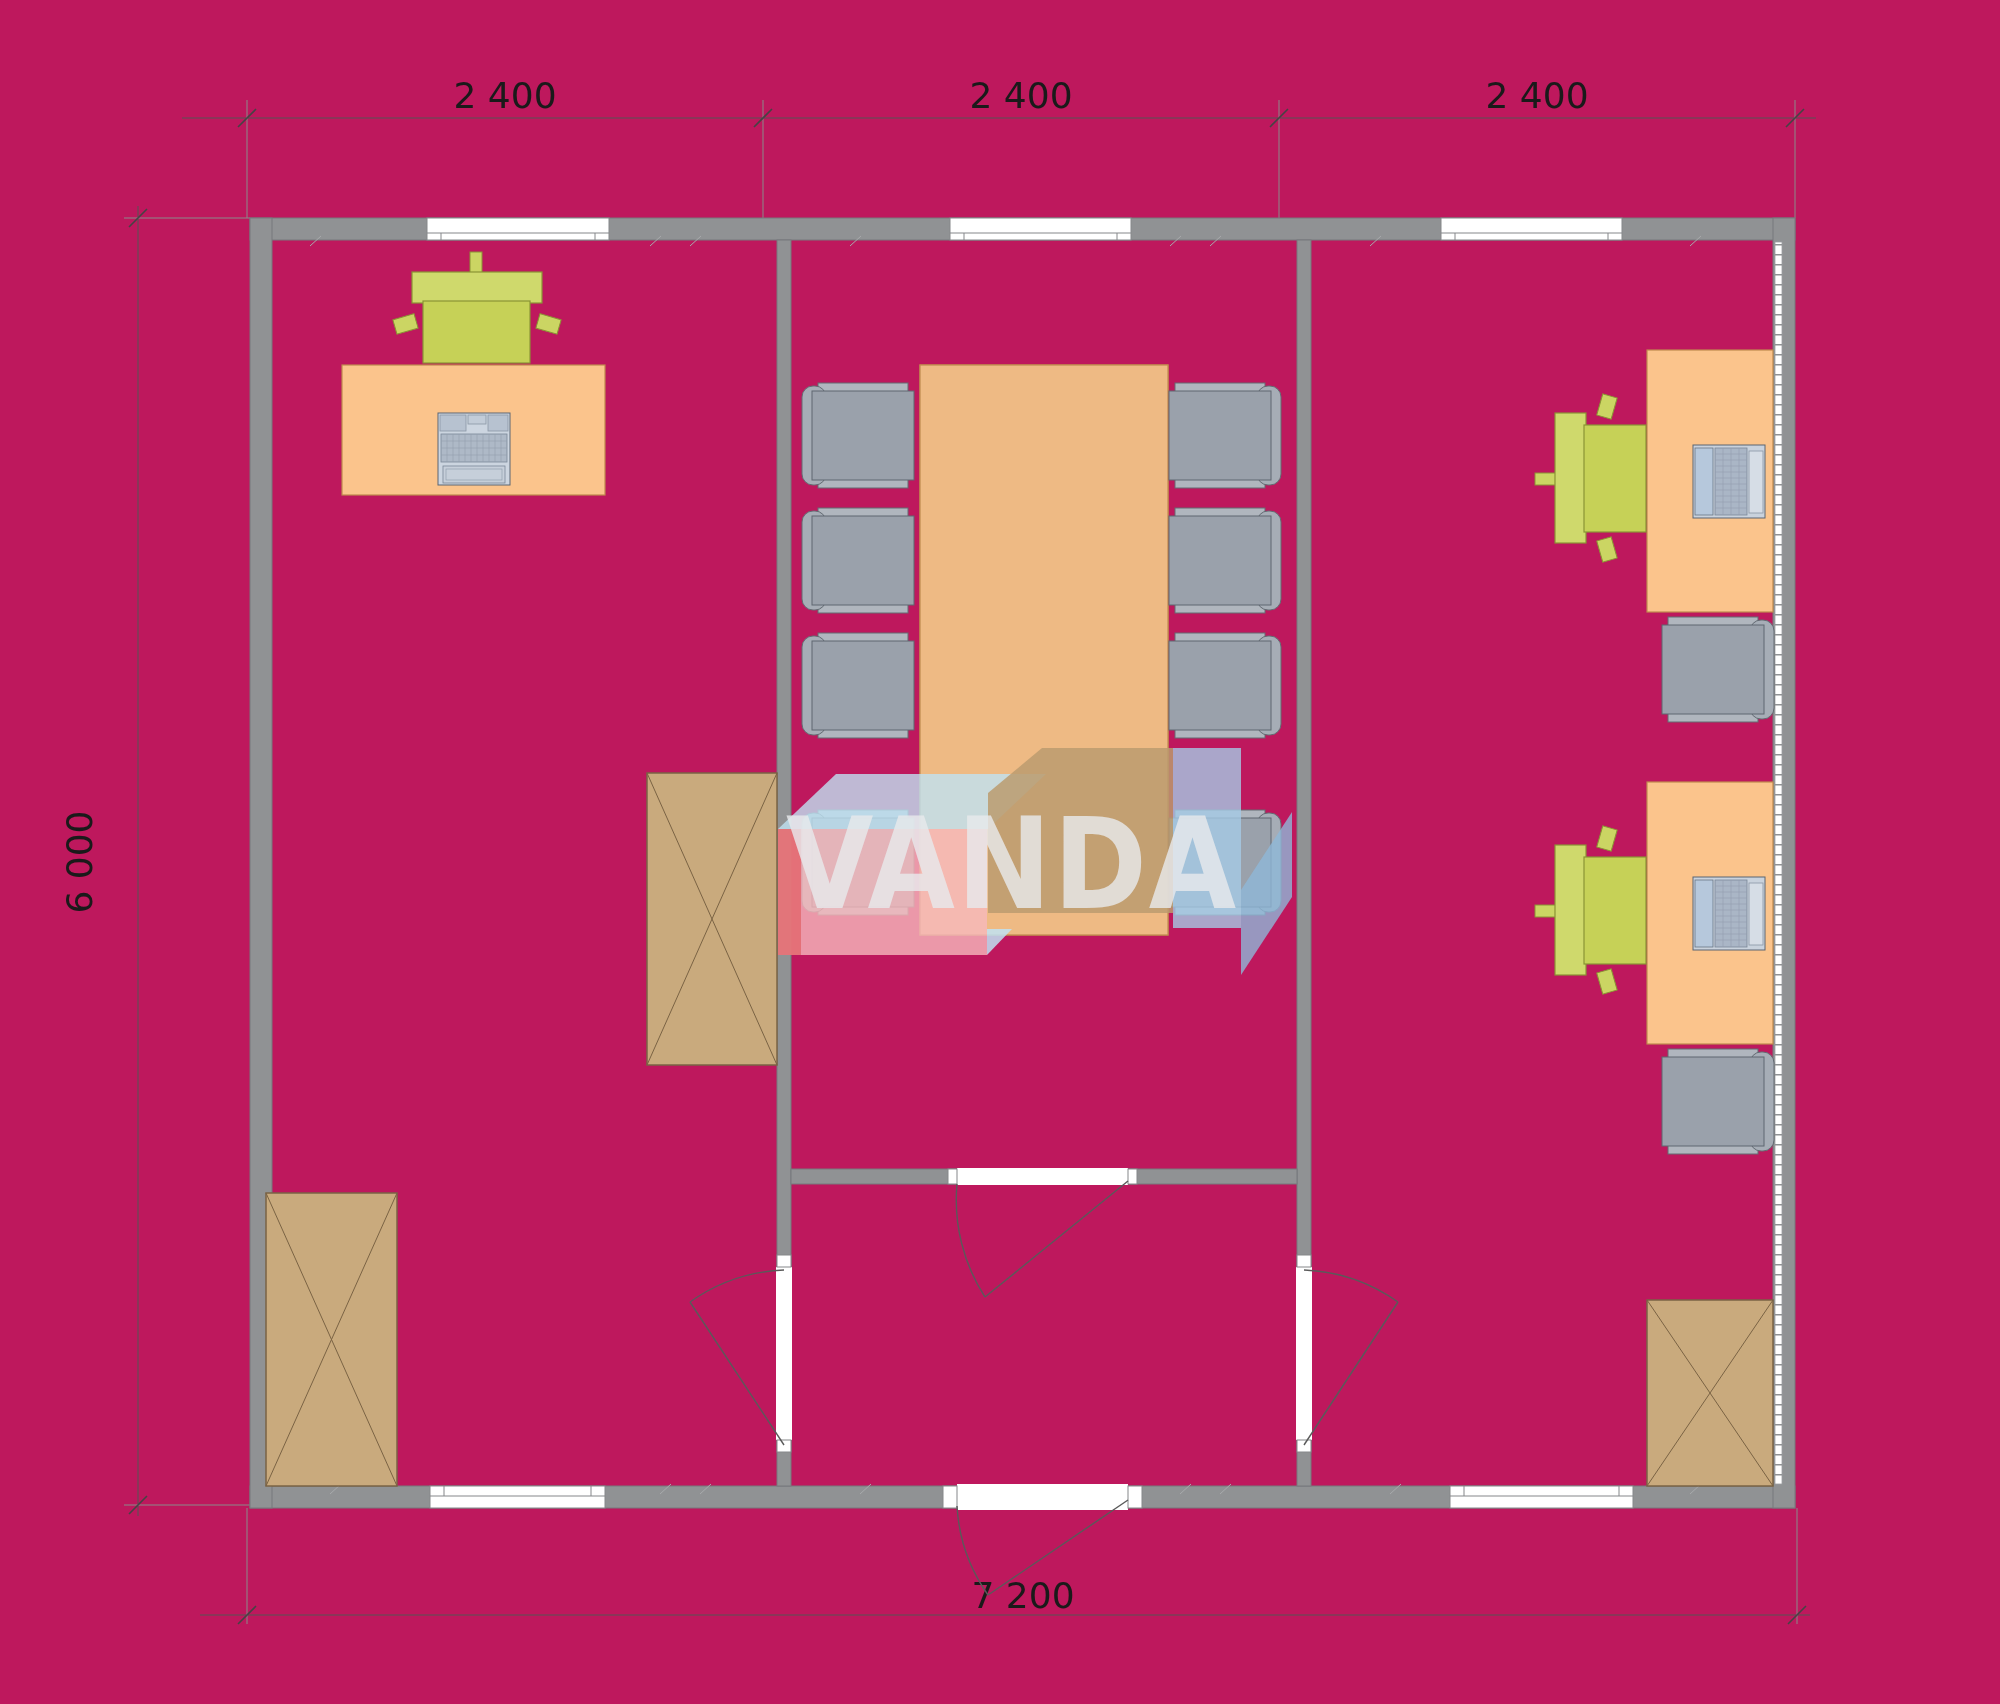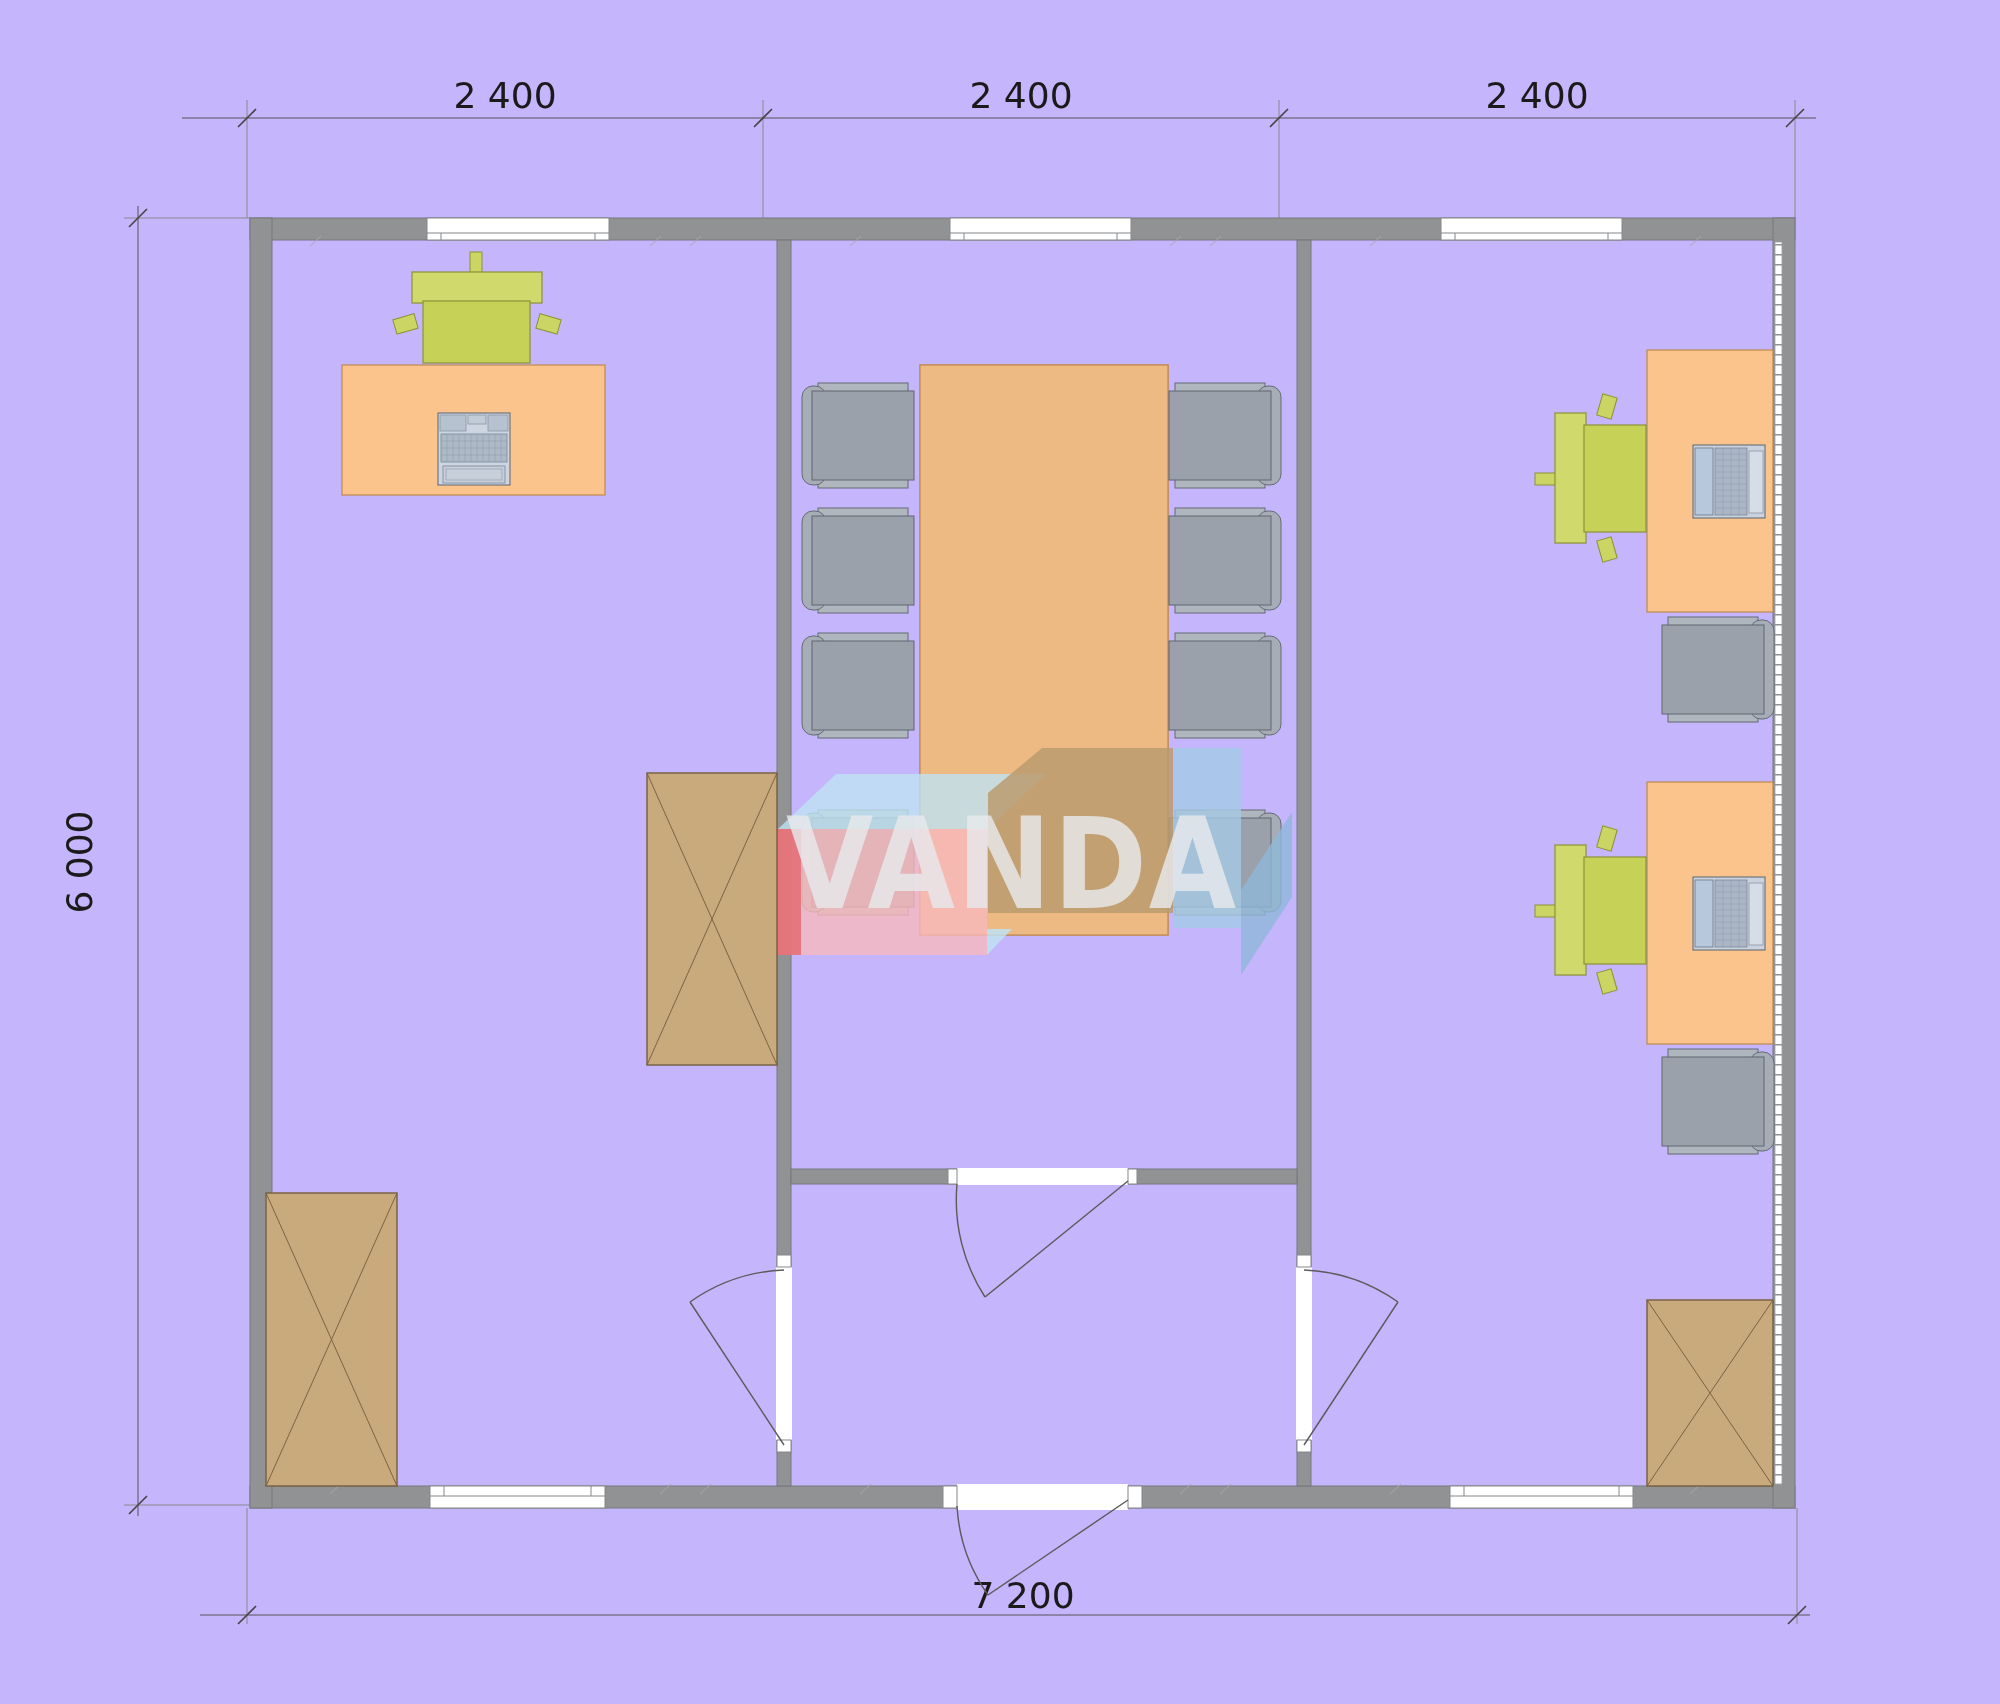--- a/index.html
+++ b/index.html
@@ -1,17 +1,17 @@
 <!DOCTYPE html>
 <html><head>
 <meta charset="utf-8">
 <style>
   html,body{margin:0;padding:0;background:#ffffff;}
   body{font-family:"DejaVu Sans","Liberation Sans",sans-serif;}
-  #canvas{position:relative;width:2000px;height:1704px;background:#c4b5fd;overflow:hidden;}
+  #canvas{position:relative;width:2000px;height:1704px;background:#be185d;overflow:hidden;}
   svg{display:block;}
   text.dim{font-size:36px;fill:#1a1a1a;}
   text.wm{font-size:126px;font-weight:bold;letter-spacing:2px;}
 </style>
 </head>
 <body>
 
 <div id="canvas">
 <svg width="2000" height="1704" viewBox="0 0 2000 1704">
 

